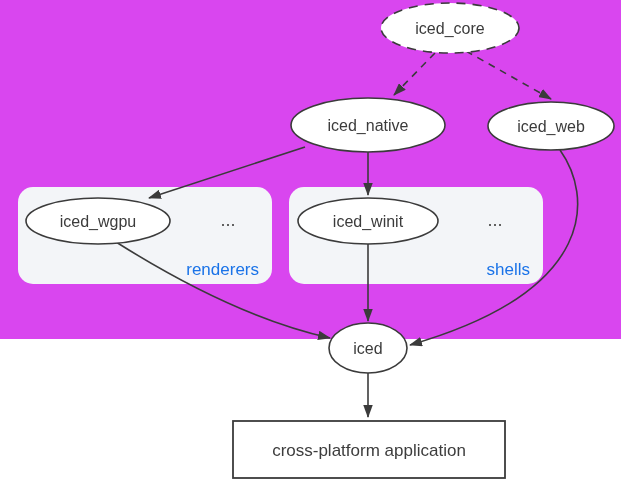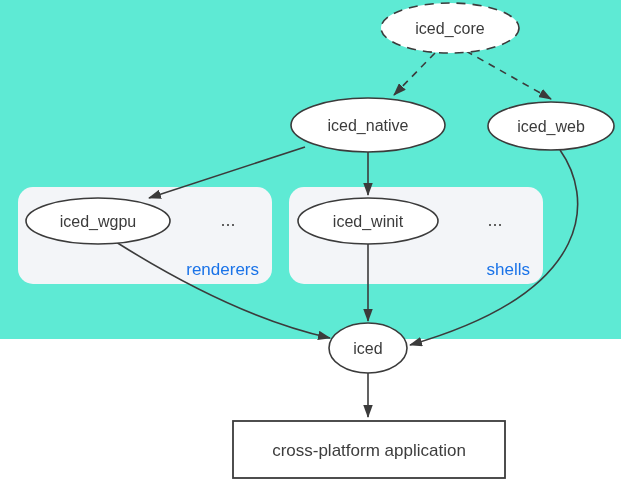--- a/index.html
+++ b/index.html
@@ -8,21 +8,21 @@
     background: #ffffff;
     width: 621px;
     height: 483px;
     overflow: hidden;
     font-family: "Liberation Sans", sans-serif;
   }
   .stage {
     position: relative;
     width: 621px;
     height: 339px;
-    background: #5eead4;
+    background: #d946ef;
   }
   svg { display: block; }
 
   .group-box {
     fill: #f3f5f8;
     stroke: none;
   }
   .edge {
     fill: none;
     stroke: #3b3b3b;

